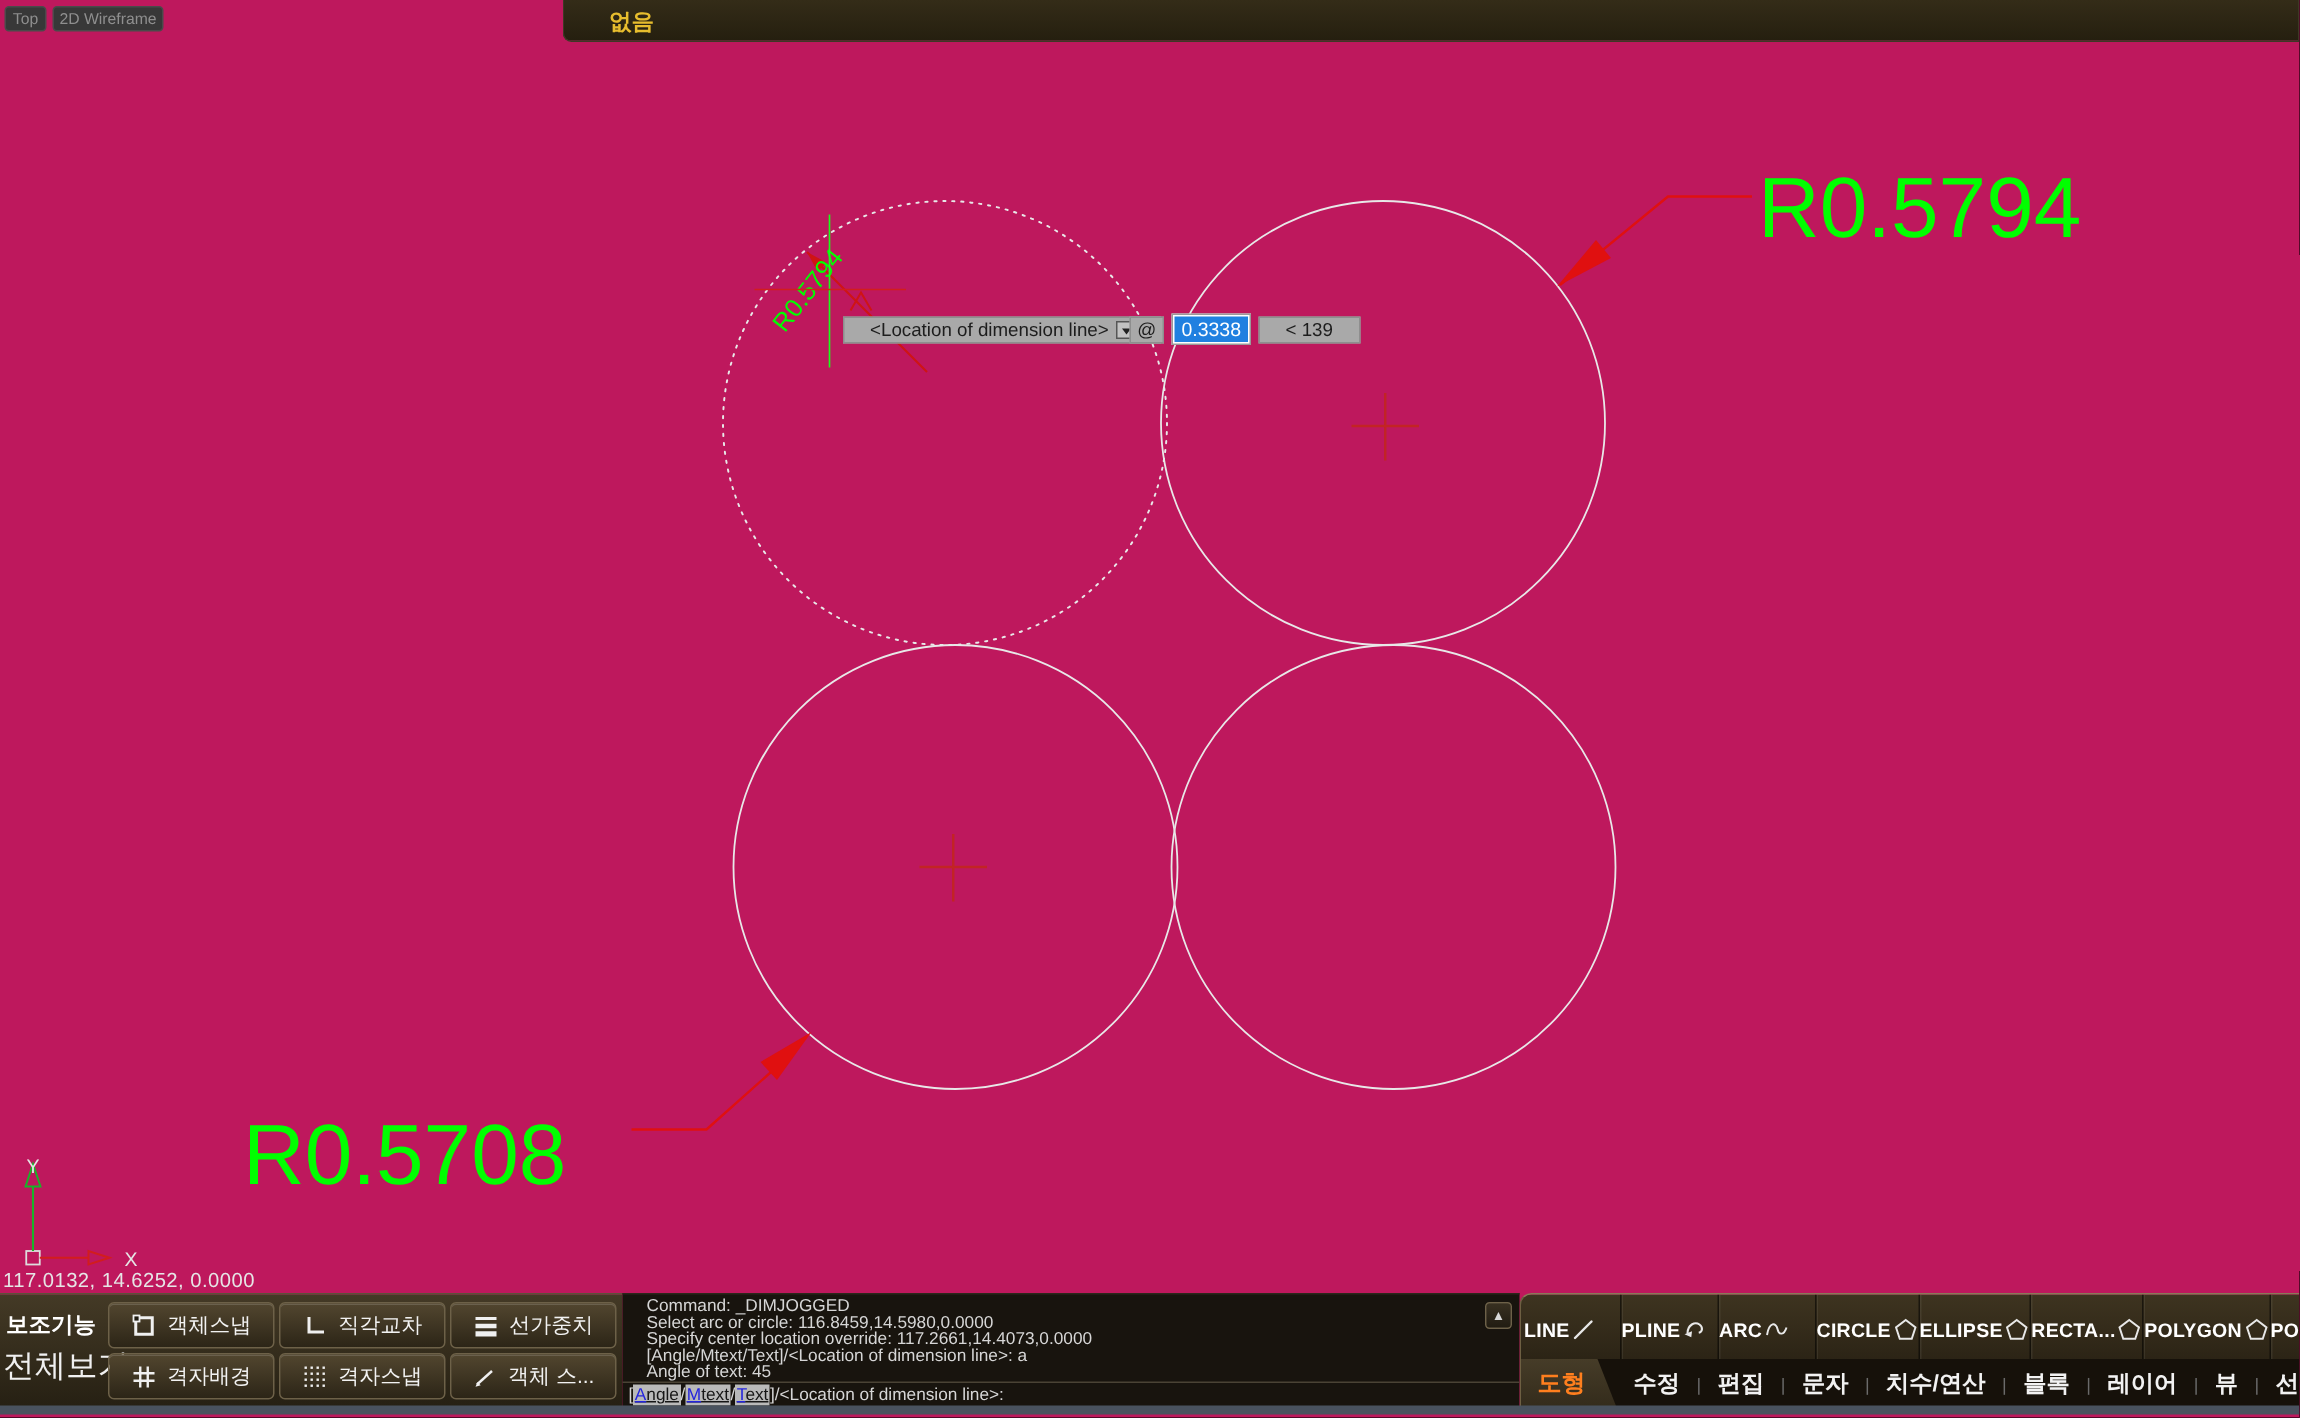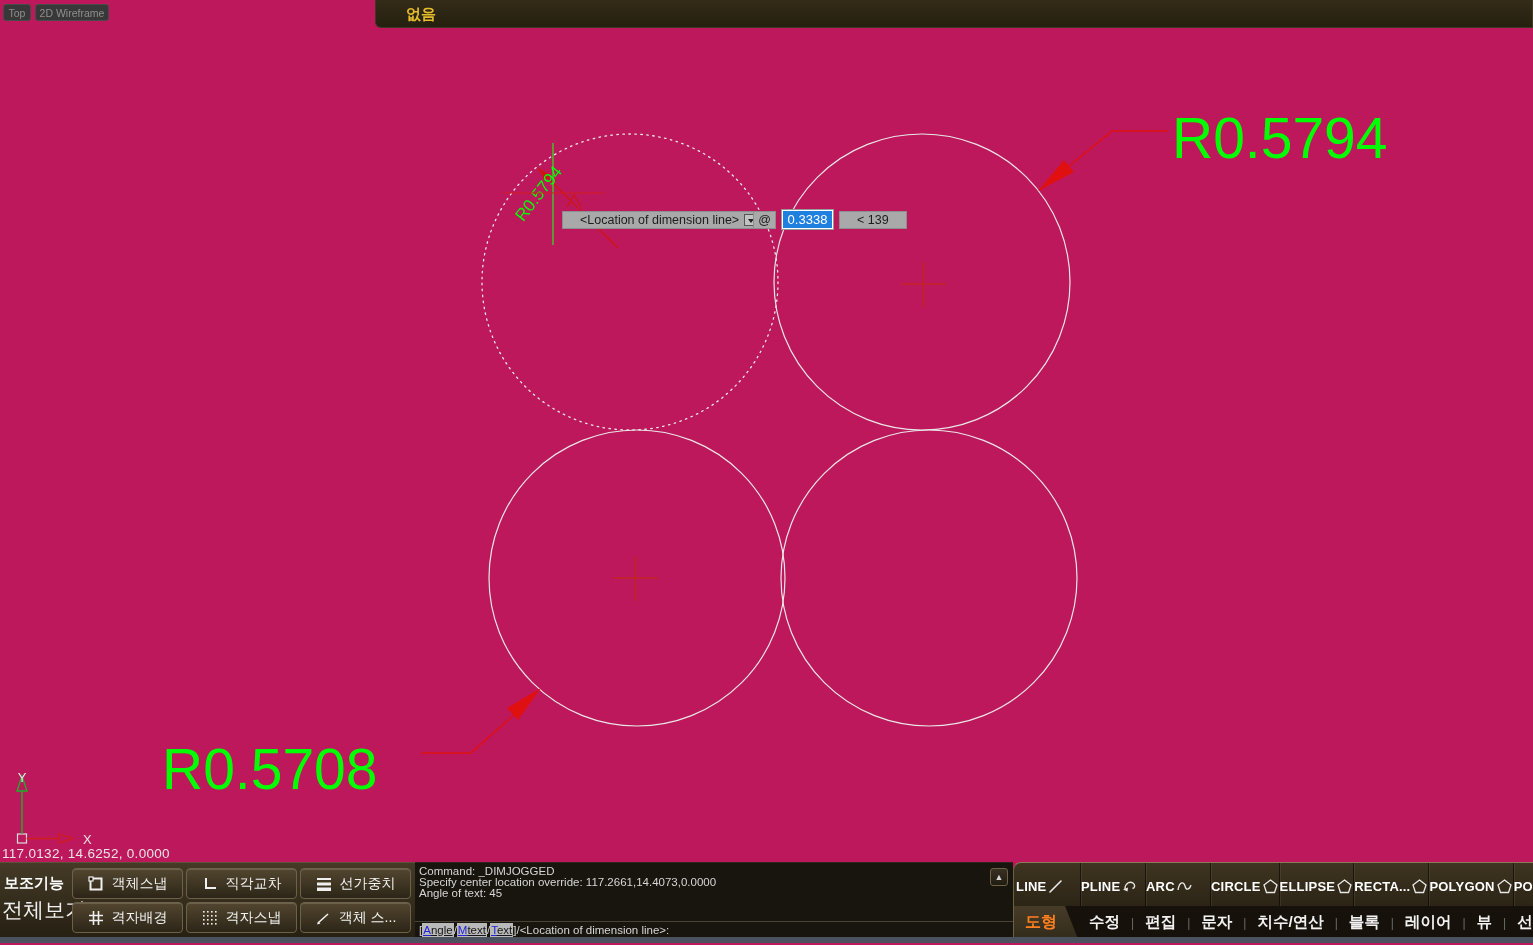--- a/index.html
+++ b/index.html
@@ -50,21 +50,21 @@
   #aux-subtitle { position:absolute; left:2px; top:33px; color:#f0f0f0; font-size:21px; }
   .aux-btn { position:absolute; width:111px; height:31px;
     background:linear-gradient(#52462f,#2c2517); border:1px solid #6d6148; border-radius:4px;
     box-shadow:inset 0 1px 0 rgba(255,255,255,.15); display:flex; align-items:center; justify-content:center;
     gap:8px; color:#f2f2f2; font-size:14px; }
   .aux-btn svg { flex:0 0 auto; }
 
   
   #command-area { position:absolute; left:415px; top:862px; width:598px; height:76px; background:#18140e;
     border-top:1px solid #2c261b; }
-  .cmd-line { color:#d6d6d6; font-size:11.5px; line-height:11px; padding-left:4px; white-space:nowrap; }
+  .cmd-line { color:#d6d6d6; font-size:11.5px; line-height:11px; padding-left:16px; white-space:nowrap; }
   #cmd-history { padding-top:3px; }
   #cmd-sep { position:absolute; left:0; right:0; top:58px; height:1px; background:#4a4335; }
   #cmd-input-line { position:absolute; left:4px; top:61px; color:#d6d6d6; font-size:11.5px; white-space:nowrap; }
   .cmd-link { background:#b9b9b9; color:#161616; text-decoration:underline; padding:1px 1px; }
   .cmd-link .first { color:#2424dd; text-decoration:underline; }
   #cmd-up-btn { position:absolute; right:5px; top:5px; width:18px; height:18px;
     background:linear-gradient(#383021,#211c12); border:1px solid #6d6148; border-radius:3px;
     color:#d8d8d8; font-size:9px; display:flex; align-items:center; justify-content:center; }
 
   
@@ -217,21 +217,23 @@
         <line x1="3" y1="13" x2="13" y2="4" stroke="#f0f0f0" stroke-width="1.6"></line>
         <polygon points="2,14.5 5.5,13.5 3.2,11.5" fill="#f0f0f0"></polygon>
       </svg>
       <span>객체 스...</span>
     </div>
   </div>
 
   <div id="command-area">
     <div id="cmd-history">
       <div class="cmd-line">Command: _DIMJOGGED</div>
+      <div class="cmd-line">Select arc or circle: 116.8459,14.5980,0.0000</div>
       <div class="cmd-line">Specify center location override: 117.2661,14.4073,0.0000</div>
+      <div class="cmd-line">[Angle/Mtext/Text]/&lt;Location of dimension line&gt;: a</div>
       <div class="cmd-line">Angle of text: 45</div>
     </div>
     <div id="cmd-sep"></div>
     <div id="cmd-input-line"><span>[</span><span class="cmd-link"><span class="first">A</span><span>ngle</span></span><span>/</span><span class="cmd-link"><span class="first">M</span><span>text</span></span><span>/</span><span class="cmd-link"><span class="first">T</span><span>ext</span></span><span>]/</span><span>&lt;Location of dimension line&gt;:</span></div>
     <div id="cmd-up-btn">▲</div>
   </div>
 
   <div id="right-toolbar">
     <div id="rt-buttons">
       <div class="rt-btn">

